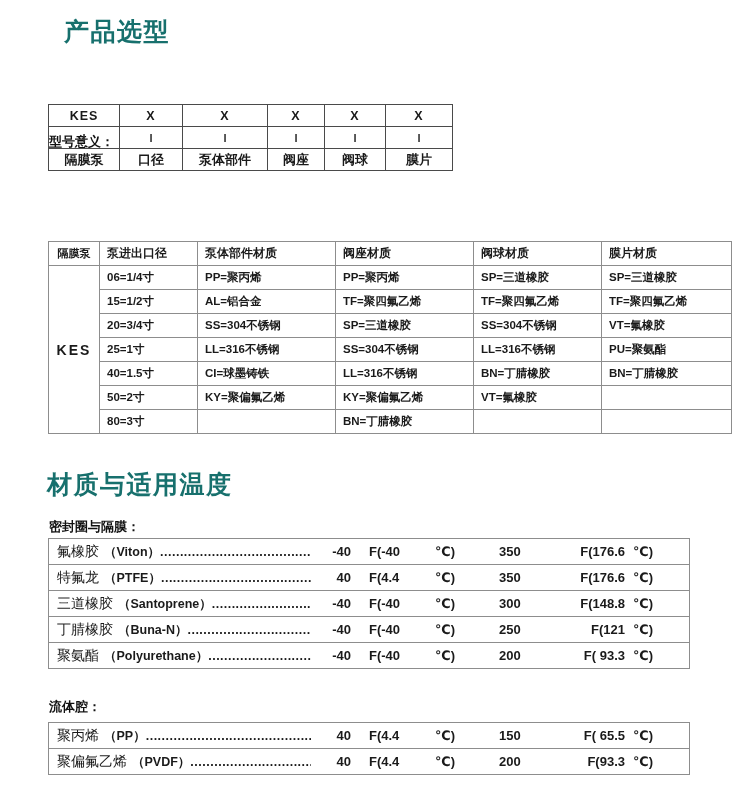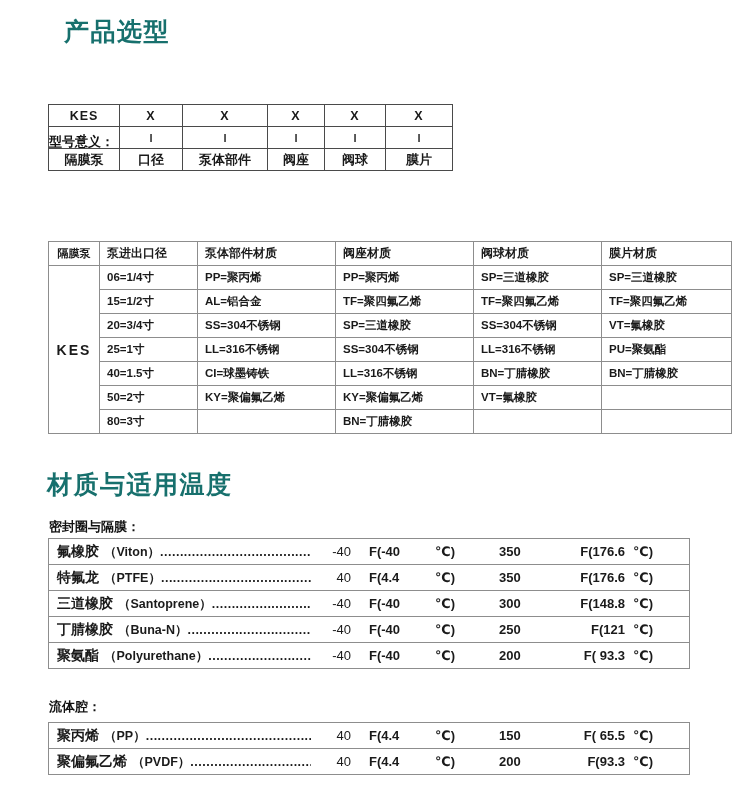--- a/index.html
+++ b/index.html
@@ -137,28 +137,28 @@
     white-space: nowrap;
     padding: 0;
   }
   .temp-table td.cell-name {
     border-left: 1px solid #8d8d8d;
     padding-left: 8px;
     font-weight: 700;
     position: relative;
     overflow: hidden;
   }
-  .temp-table td.cell-name .mat-cn { font-size: 14px; font-weight: 700; }
+  .temp-table td.cell-name .mat-cn { font-size: 14px; font-weight: 400; }
   .temp-table td.cell-name .mat-en { font-size: 12.5px; font-weight: 700; padding-left: 5px; }
   .temp-table td.cell-name .leader {
     font-size: 12.5px;
     letter-spacing: 0.5px;
     font-weight: 700;
   }
-  .temp-table td.cell-min    { width: 40px;  text-align: right;  font-weight: 400; }
+  .temp-table td.cell-min    { width: 40px;  text-align: right;  font-weight: 700; }
   .temp-table td.cell-minf   { width: 66px;  text-align: left; padding-left: 18px; font-weight: 700; }
   .temp-table td.cell-minu   { width: 64px;  text-align: left; font-weight: 700; }
   .temp-table td.cell-max    { width: 56px;  text-align: left; font-weight: 700; }
   .temp-table td.cell-maxf   { width: 70px;  text-align: right; font-weight: 700; }
   .temp-table td.cell-maxu   {
     width: 56px;
     text-align: left;
     padding-left: 8px;
     font-weight: 700;
     border-right: 1px solid #8d8d8d;

